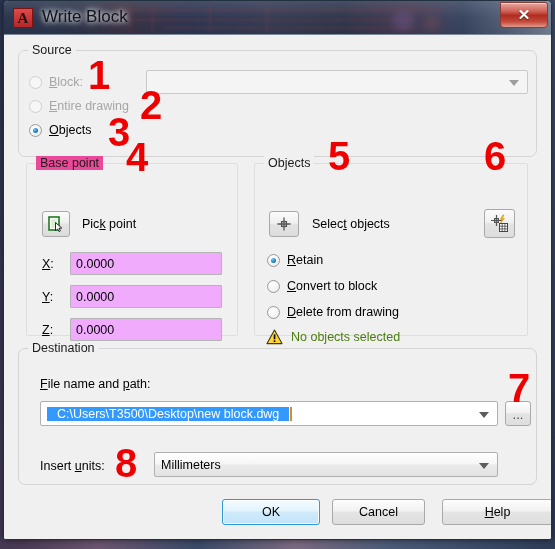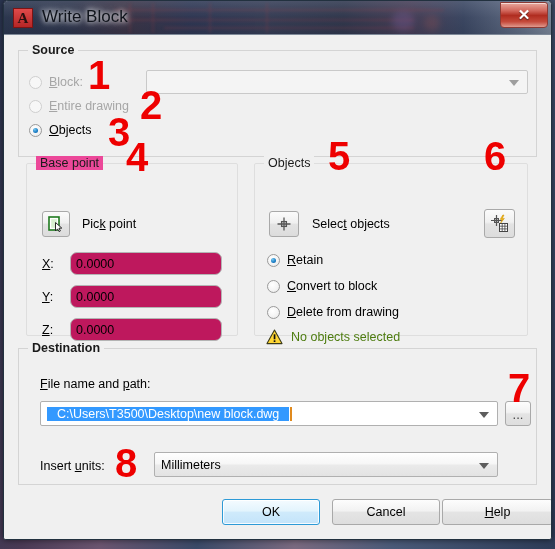--- a/index.html
+++ b/index.html
@@ -71,23 +71,22 @@
   
   #client {
     position: absolute; left: 0; top: 34px;
     width: 547px; height: 504px;
     background: #f0f0f0;
   }
   
   .group {
     position: absolute;
     border: 1px solid #d4d4d4;
-    border-radius: 0;
+    border-radius: 7px;
     background: transparent;
-    font-weight: bold;
   }
   .group > .legend {
     position: absolute; top: -8px; left: 9px;
     background: #f0f0f0; padding: 0 4px;
     font-size: 12.5px; color: #1a1a1a;
     white-space: nowrap;
   }
   .subgroup {
     position: absolute;
     border: 1px solid #dedede;
@@ -110,26 +109,26 @@
   }
   .radio-label { margin-left: 7px; font-size: 12.5px; color: #000; white-space: nowrap; }
   .radio-label.disabled { color: #a6a6a6; }
   .u { text-decoration: underline; }
   
   .lbl { position: absolute; font-size: 12.5px; color: #000; white-space: nowrap; }
   
   .textbox {
     position: absolute;
     border: 1px solid #b4b4b4;
-    background: #be185d;
+    background: #f0abfc;
     font-size: 12.5px;
     color: #000;
     padding: 2px 5px;
     display: flex; align-items: center;
-    border-radius: 7px;
+    border-radius: 1px;
   }
   .combo {
     position: absolute;
     border: 1px solid #b0b0b0;
     background: linear-gradient(180deg,#ffffff 0%,#f6f6f6 48%,#eaeaea 52%,#e3e3e3 100%);
     border-radius: 2px;
     display: flex; align-items: center;
     font-size: 12.5px; color: #000;
     padding-left: 6px;
   }
@@ -340,21 +339,21 @@
     <div class="lbl" style="left:36px; top:424px;">Insert <span class="u">u</span>nits:</div>
 
     <div class="combo" style="left:150px; top:417px; width:344px; height:25px;">
       <span>Millimeters</span>
       <span class="arrow"></span>
     </div>
 
     <div class="btn default" style="left:218px; top:464px; width:98px; height:26px;">
       <span>OK</span>
     </div>
-    <div class="btn" style="left:328px; top:464px; width:108px; height:26px;">
+    <div class="btn" style="left:328px; top:464px; width:93px; height:26px;">
       <span>Cancel</span>
     </div>
     <div class="btn" style="left:438px; top:464px; width:111px; height:26px;">
       <span><span class="u">H</span>elp</span>
     </div>
 
   </div>
 </div>
 
 <div class="annot" style="left:88px;  top:55px;  font-size:40px;">1</div>

